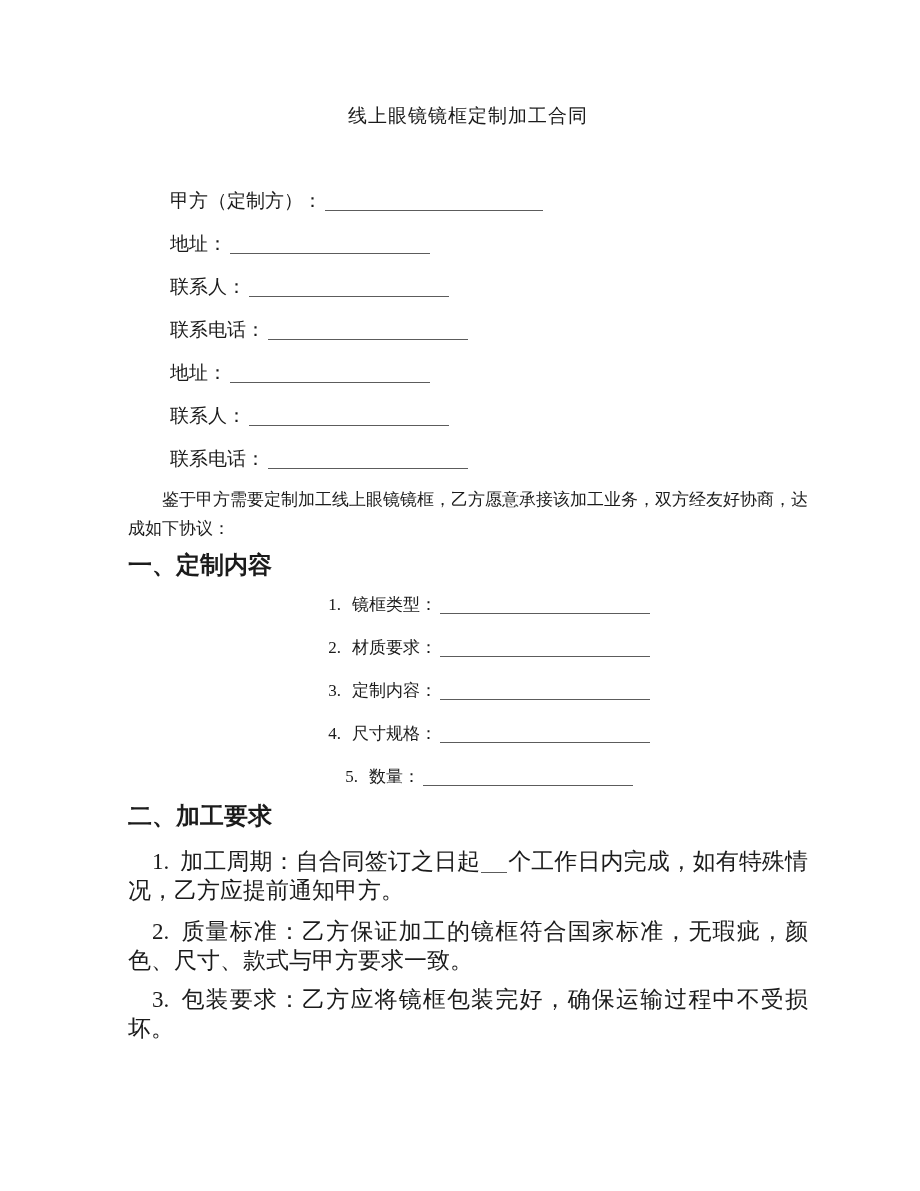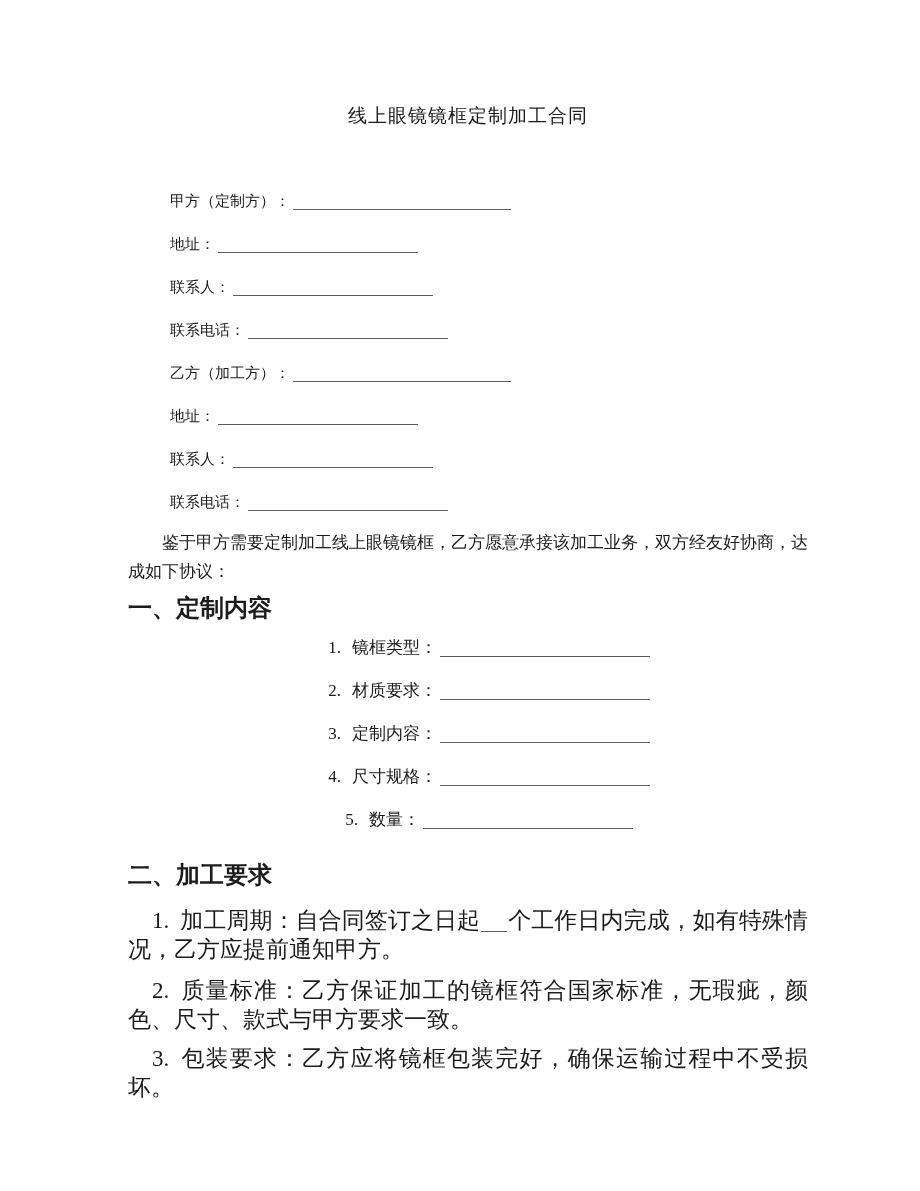--- a/index.html
+++ b/index.html
@@ -28,21 +28,21 @@
     font-weight: 400;
     line-height: 26px;
     text-align: center;
     letter-spacing: 1px;
   }
   .party-block {
     margin-top: 61px;
   }
   .field-row {
     margin: 16px 0 21px 42px;
-    font-size: 15px;
+    font-size: 19px;
     line-height: 22px;
     white-space: nowrap;
   }
   .field-row:last-child { margin-bottom: 15px; }
   .blank {
     display: inline-block;
     height: 18px;
     border-bottom: 1px solid #5c5c5c;
     vertical-align: -4px;
     margin-left: 3px;
@@ -58,21 +58,21 @@
     text-indent: 34px;
     text-align: justify;
   }
   .section-heading {
     margin: 11px 0 0 0;
     font-size: 24px;
     font-weight: 700;
     line-height: 22px;
     font-family: "Liberation Sans", "DejaVu Sans", sans-serif;
   }
-  .section-heading.h2 { margin-top: 33px; }
+  .section-heading.h2 { margin-top: 17px; }
   .custom-list { margin-top: 18px; }
   .list-item {
     margin: 0 0 21px 42px;
     font-size: 17px;
     line-height: 22px;
     white-space: nowrap;
     text-align: center;
   }
   .list-item:last-child { margin-bottom: 17px; }
   .num { margin-right: 11px; }
@@ -99,23 +99,20 @@
       <span>甲方（定制方）：</span><span class="blank w218"></span>
     </div>
     <div class="field-row">
       <span>地址：</span><span class="blank w200"></span>
     </div>
     <div class="field-row">
       <span>联系人：</span><span class="blank w200"></span>
     </div>
     <div class="field-row">
       <span>联系电话：</span><span class="blank w200"></span>
-    </div>
-    <div class="field-row">
-      <span>乙方（加工方）：</span><span class="blank w218"></span>
     </div>
     <div class="field-row">
       <span>地址：</span><span class="blank w200"></span>
     </div>
     <div class="field-row">
       <span>联系人：</span><span class="blank w200"></span>
     </div>
     <div class="field-row">
       <span>联系电话：</span><span class="blank w200"></span>
     </div>

